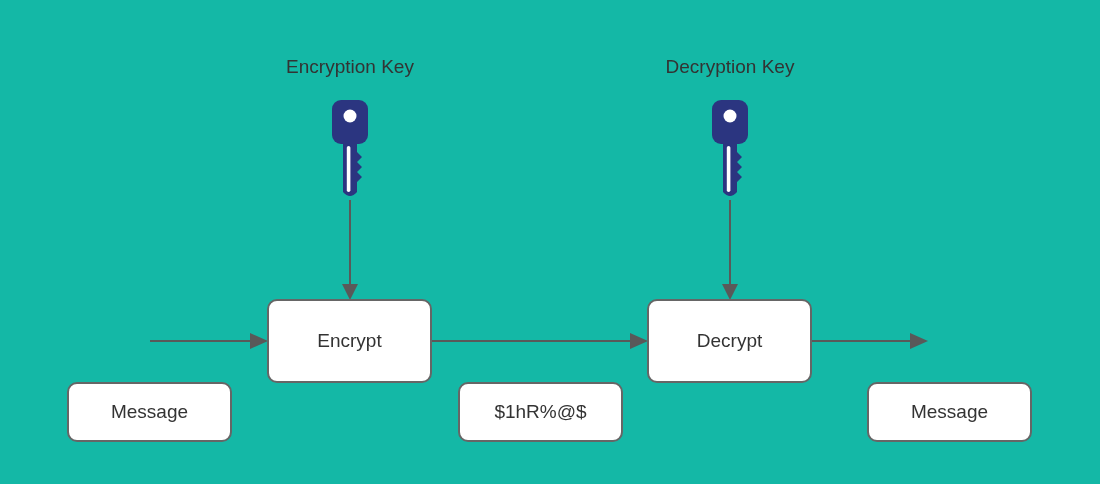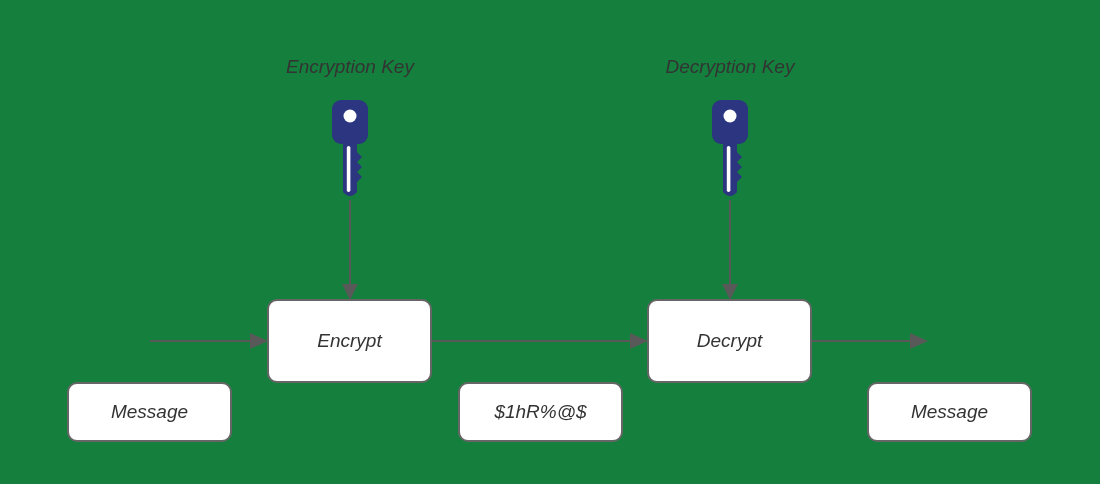--- a/index.html
+++ b/index.html
@@ -7,23 +7,22 @@
     padding: 0;
     background: #ffffff;
   }
   body {
     font-family: "Liberation Sans", sans-serif;
   }
   #canvas {
     position: relative;
     width: 1100px;
     height: 484px;
-    background: #15803d;
+    background: #14b8a6;
     overflow: hidden;
-    font-style: italic;
   }
   #diagram-svg {
     position: absolute;
     top: 0;
     left: 0;
     width: 1100px;
     height: 484px;
   }
   .node-label {
     font-family: "Liberation Sans", sans-serif;

